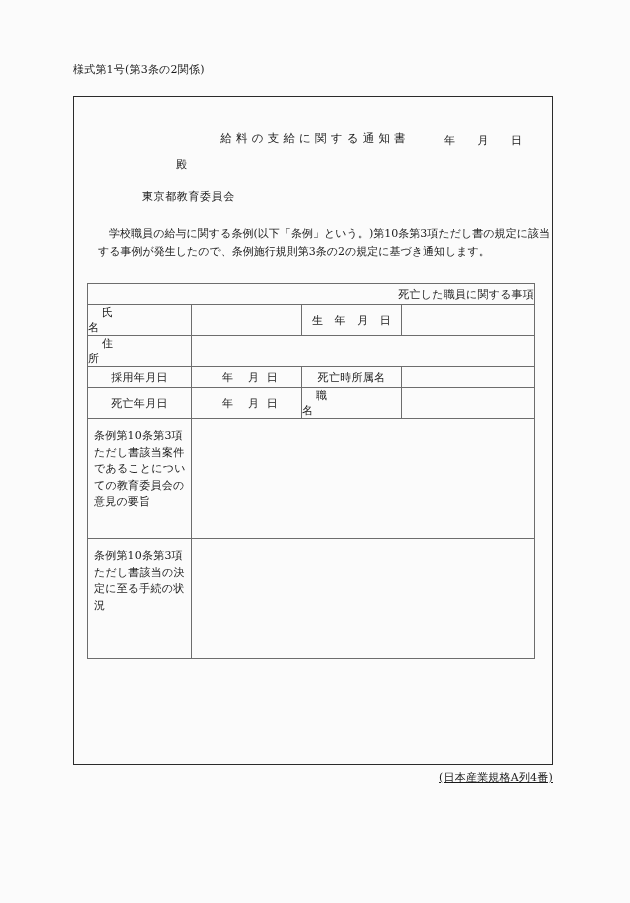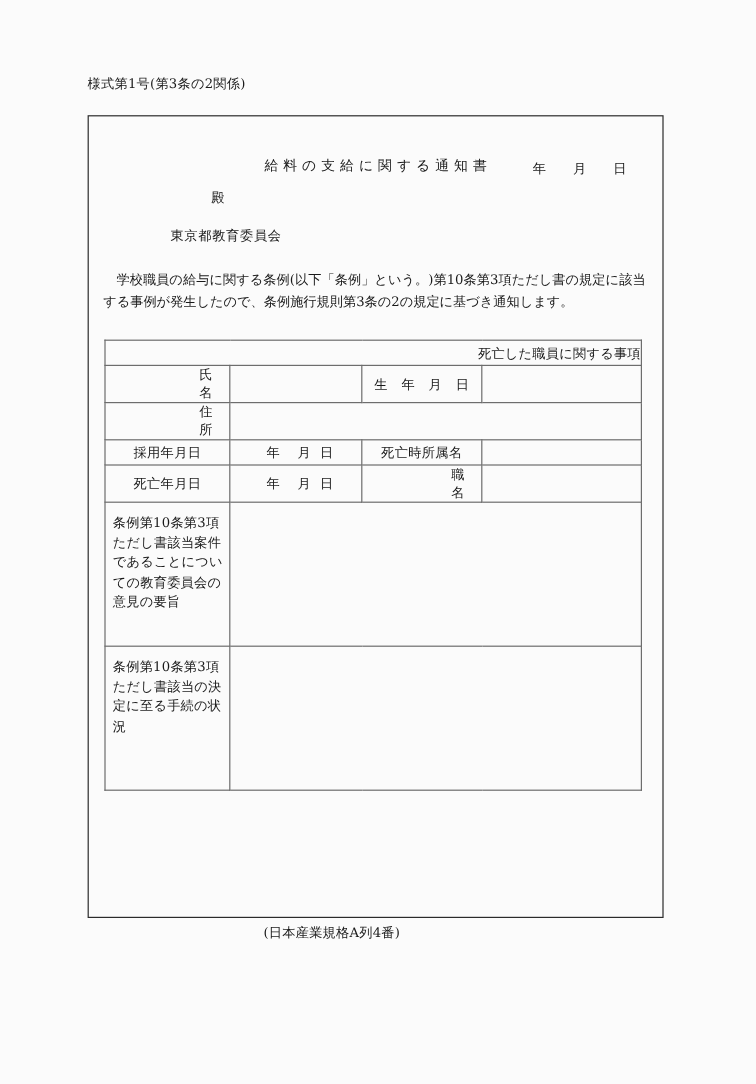--- a/index.html
+++ b/index.html
@@ -72,21 +72,21 @@
     width: 100%;
     padding-left: 68px;
     box-sizing: border-box;
     font-size: 11px;
     letter-spacing: 0.6px;
   }
 
   
   .body-text {
     position: absolute;
-    left: 12px;
+    left: 24px;
     top: 128px;
     width: 452px;
     font-size: 11px;
     line-height: 1.62;
     text-align: justify;
     text-indent: 11px;
   }
 
   
   .tbl {
@@ -107,21 +107,21 @@
   .section-head {
     padding-left: 5px !important;
     text-align: right;
     letter-spacing: 0.2px;
   }
   .lbl {
     text-align: center;
     letter-spacing: 0.3px;
   }
   .lbl-wide {
-    text-align: right;
+    text-align: left;
   }
   .lbl-wide i {
     font-style: normal;
     display: inline-block;
     letter-spacing: 14px;
     text-indent: 14px;
   }
   .ymd {
     text-align: center;
     letter-spacing: 0.5px;
@@ -138,23 +138,24 @@
     letter-spacing: 0.2px;
     text-align: left;
   }
 
   
   .paper-note {
     position: absolute;
     left: 0;
     top: 770px;
     width: 553px;
-    text-align: center;
-    font-size: 11px;
-    letter-spacing: 0.2px;
+    text-align: right;
+    font-size: 11px;
+    letter-spacing: 0.2px;
+    text-decoration: underline;
   }
 </style>
 </head>
 <body>
 
 <div class="form-number">様式第1号(第3条の2関係)</div>
 
 <div class="frame">
 
   <div class="doc-title">給料の支給に関する通知書</div>

